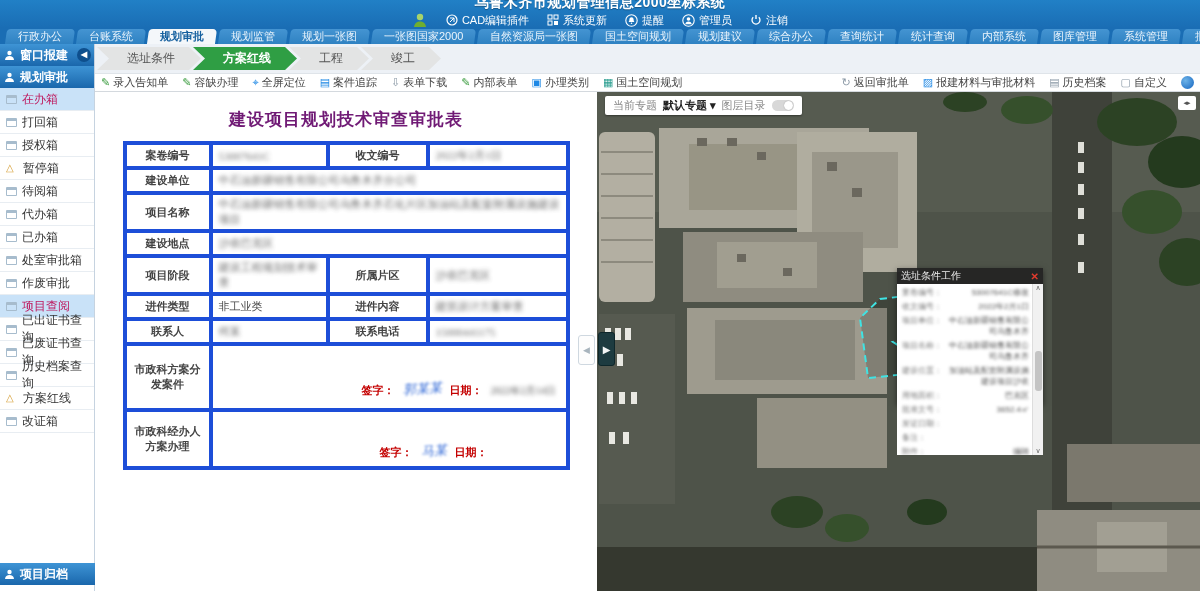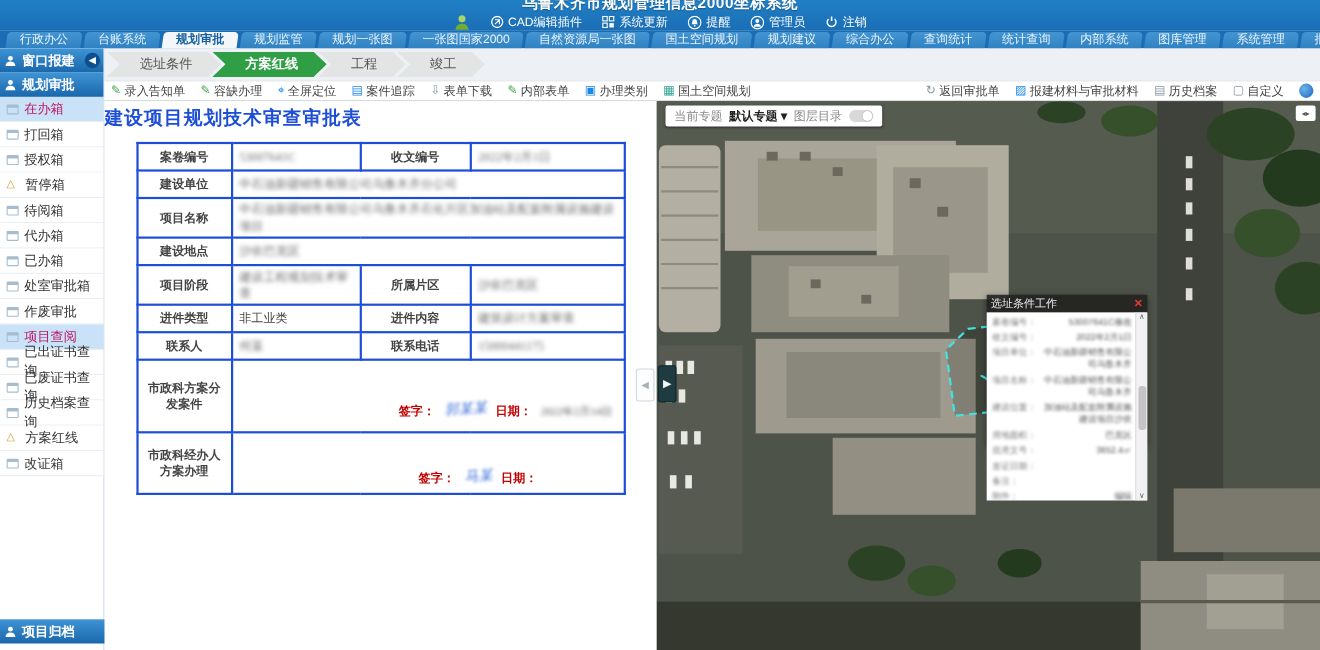--- a/index.html
+++ b/index.html
@@ -61,23 +61,23 @@
   .ticon { font-size:11px; line-height:1; }
   .ic-green{ color:#43a047; } .ic-blue{ color:#1e88e5; } .ic-gray{ color:#8a98a5; } .ic-teal{color:#2a9d8f;}
   .round-blue { width:13px; height:13px; border-radius:50%; background:radial-gradient(circle at 35% 35%,#6db3e8,#1565c0); flex:none; }
 
   
   .workarea { position:absolute; left:0; top:48px; width:1105px; height:499px; display:flex; }
 
   
   .form-panel { position:relative; width:502px; height:499px; background:#fff; overflow:hidden; flex:none;
     font-family:"Liberation Serif",serif; }
-  .form-title { margin-top:4px; color:#1d4ed8; font-size:17px; font-weight:bold; letter-spacing:1px; }
+  .form-title { margin-top:16px; text-align:center; color:#701a75; font-size:17px; font-weight:bold; letter-spacing:1px; }
   table.approval { border-collapse:collapse; margin:10px auto 0 auto; width:443px; table-layout:fixed; }
-  table.approval td { border:2px solid #1d4ed8; font-size:11px; color:#444; padding:2px 6px; vertical-align:middle;margin-top:19px; }
+  table.approval td { border:4px solid #1d4ed8; font-size:11px; color:#444; padding:2px 6px; vertical-align:middle;margin-top:19px; }
   td.lbl { color:#c40000; font-weight:bold; text-align:center; font-size:12px; padding:2px 3px; }
   .c1{width:86px;} .c2{width:117px;} .c3{width:100px;} .c4{width:140px;}
   tr.r { height:25px; }
   tr.tall1 { height:66px; } tr.tall2 { height:54px; }
   .redacted { filter:blur(2px); opacity:.8; }
   .sig-line { display:flex; align-items:flex-end; justify-content:flex-end; gap:8px; height:100%; padding:28px 4px 4px 4px; }
   .sig-lbl { color:#c40000; font-weight:bold; font-size:11px; }
   .sig { color:#3a6fd8; font-size:13px; font-style:italic; filter:blur(1.3px); transform:rotate(-4deg); }
   .sig-date { font-size:10px; color:#555; filter:blur(2px); min-width:60px; }
 

